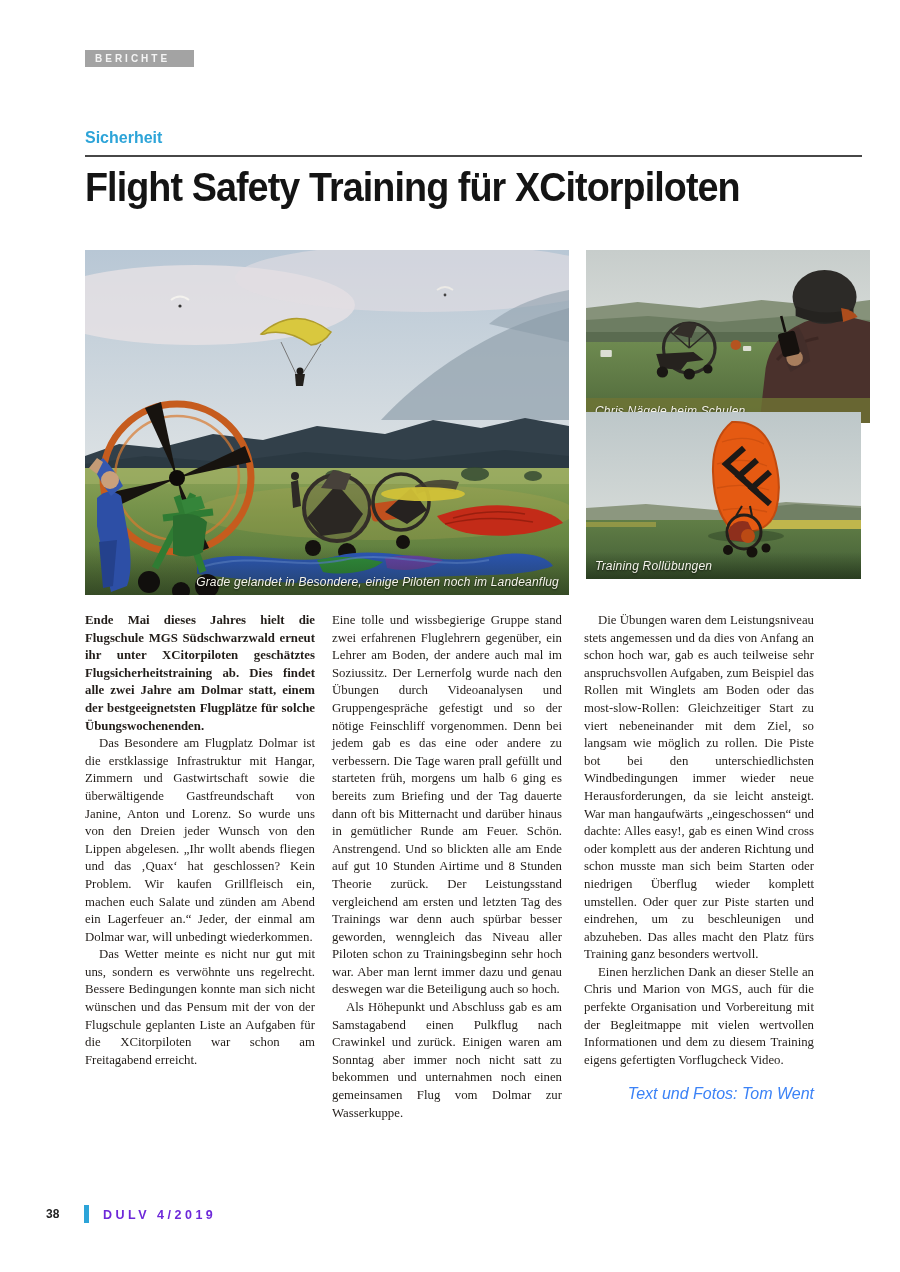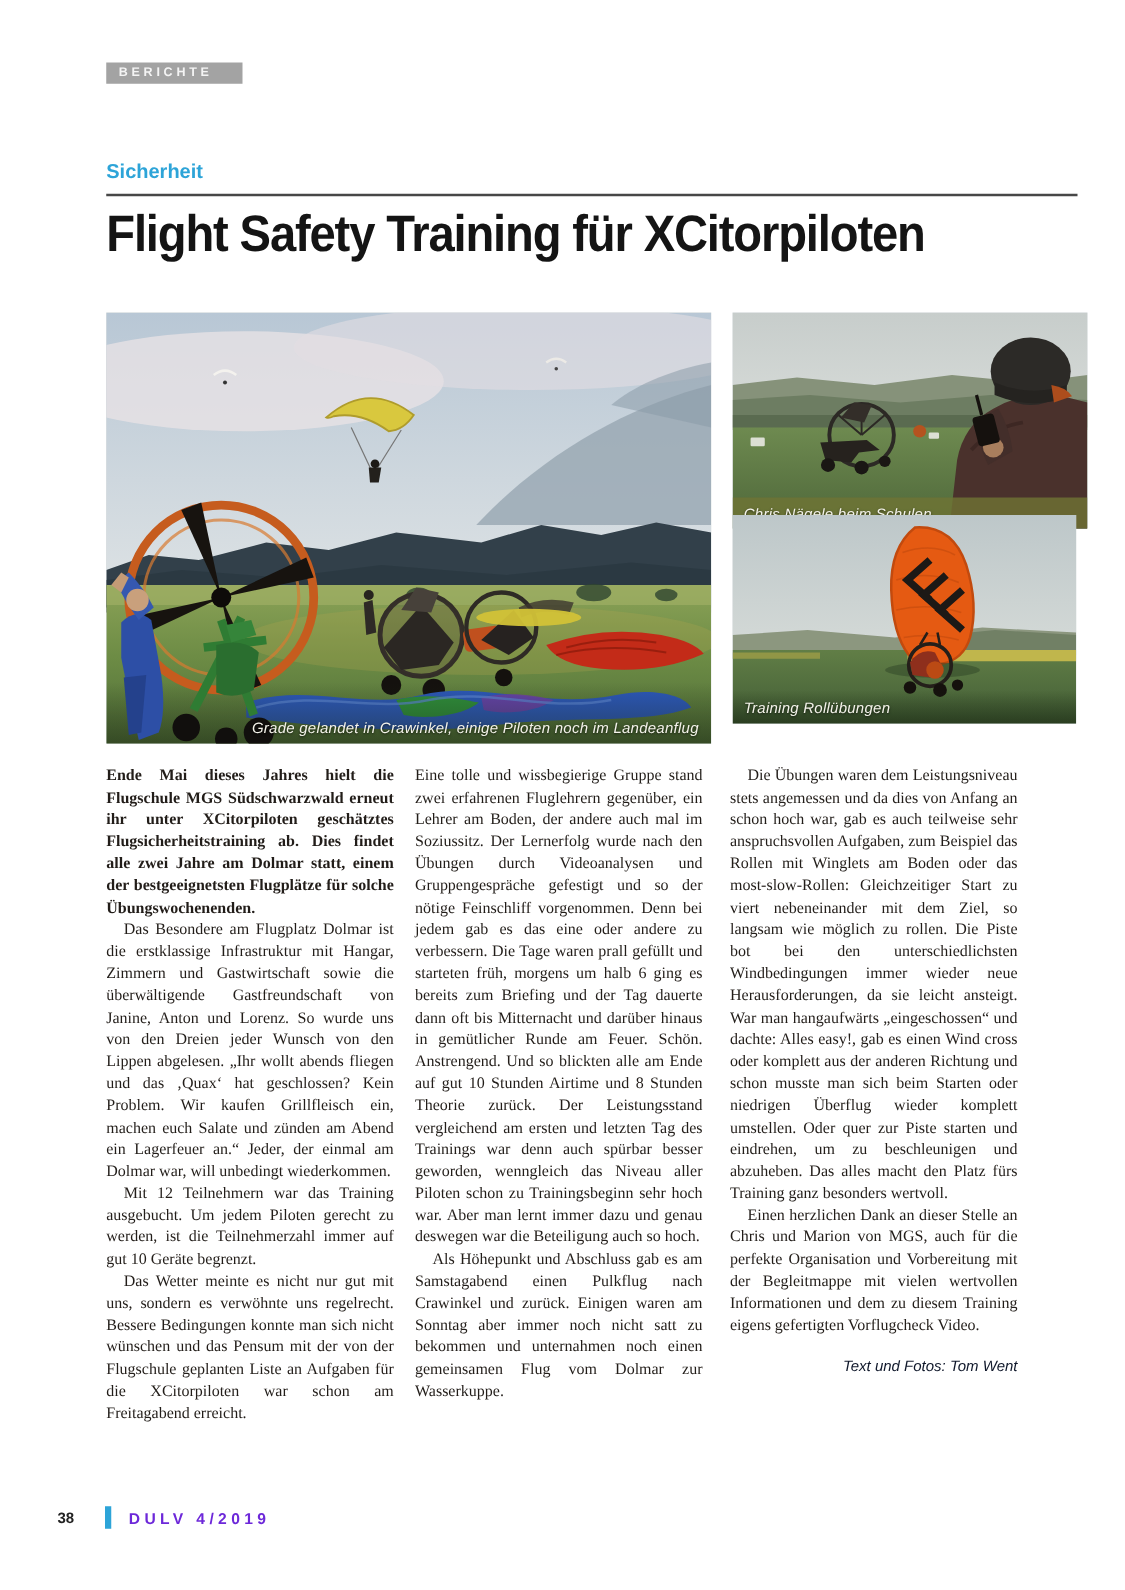--- a/index.html
+++ b/index.html
@@ -46,21 +46,21 @@
   }
   .col1 { left:85px; }
   .col2 { left:332px; }
   .col3 { left:584px; }
   .col p { margin:0; }
   .col p.lead { font-weight:bold; }
   .col p.ind { text-indent:14px; }
   .byline {
     margin-top:16px; text-align:right;
     font-family:"Liberation Sans", sans-serif; font-style:italic;
-    font-size:12px; color:#0f172a;
+    font-size:16px; color:#3b82f6;
   }
   .footer { position:absolute; left:0; top:1203px; width:900px; height:26px; }
   .pagenum {
     position:absolute; left:46px; top:4px;
     font-size:12px; font-weight:bold; color:#232323;
   }
   .fbar { position:absolute; left:84px; top:2px; width:5px; height:18px; background:#2da4d8; }
   .issue {
     position:absolute; left:103px; top:5px;
     font-size:12.5px; letter-spacing:3.5px; color:#6d28d9; font-weight:600;
@@ -170,21 +170,21 @@
         <path d="M12,248 q12,-12 24,-2 l8,44 q4,30 -2,46 l-16,6 q-10,-44 -14,-66 z" fill="#2d4fa6"></path>
         <path d="M26,246 q-12,-16 -18,-30 l10,-8 q12,12 20,28 z" fill="#3558b0"></path>
         <path d="M4,218 l8,-10 6,4 -6,12 z" fill="#c49b76"></path>
         <circle cx="25" cy="230" r="9" fill="#c9a07c"></circle>
         <path d="M18,338 l10,-2 4,-46 -18,2 z" fill="#24418c"></path>
       </g>
       <g stroke="#375426" stroke-width="1.5" opacity=".7" fill="none">
         <path d="M160,340 l4,-10 M180,342 l3,-9 M210,338 l4,-8 M320,340 l4,-9 M360,338 l3,-8 M420,340 l4,-9 M450,336 l3,-8"></path>
       </g>
     </svg>
-    <figcaption class="cap cap-main">Grade gelandet in Crawinkel, einige Piloten noch im Landeanflug</figcaption>
+    <figcaption class="cap cap-main">Grade gelandet in Besondere, einige Piloten noch im Landeanflug</figcaption>
   </figure>
 
   <figure class="photo photo-tr">
     <svg viewBox="0 0 275 173" preserveAspectRatio="none">
       <defs>
         <linearGradient id="t-sky" x1="0" y1="0" x2="0" y2="1">
             <stop offset="0" stop-color="#c7cdcb"></stop>
             <stop offset="1" stop-color="#dadedb"></stop>
           </linearGradient>
         <linearGradient id="t-field" x1="0" y1="0" x2="0" y2="1">
@@ -270,21 +270,20 @@
         <path d="M150,104 l6,-10 M166,104 l-2,-10" stroke="#241f1a" stroke-width="2" fill="none"></path>
       </g>
       <rect y="140" width="275" height="27" fill="url(#b-shade)"></rect>
     </svg>
     <figcaption class="cap cap-br">Training Rollübungen</figcaption>
   </figure>
 
   <div class="col col1">
     <p class="lead">Ende Mai dieses Jahres hielt die Flugschule MGS Südschwarzwald erneut ihr unter XCitorpiloten geschätztes Flugsicherheitstraining ab. Dies findet alle zwei Jahre am Dolmar statt, einem der bestgeeignetsten Flugplätze für solche Übungswochenenden.</p>
     <p class="ind">Das Besondere am Flugplatz Dolmar ist die erstklassige Infrastruktur mit Hangar, Zimmern und Gastwirtschaft sowie die überwältigende Gastfreundschaft von Janine, Anton und Lorenz. So wurde uns von den Dreien jeder Wunsch von den Lippen abgelesen. „Ihr wollt abends fliegen und das ‚Quax‘ hat geschlossen? Kein Problem. Wir kaufen Grillfleisch ein, machen euch Salate und zünden am Abend ein Lagerfeuer an.“ Jeder, der einmal am Dolmar war, will unbedingt wiederkommen.</p>
-    <p class="ind">Mit 12 Teilnehmern war das Training ausgebucht. Um jedem Piloten gerecht zu werden, ist die Teilnehmerzahl immer auf gut 10 Geräte begrenzt.</p>
     <p class="ind">Das Wetter meinte es nicht nur gut mit uns, sondern es verwöhnte uns regelrecht. Bessere Bedingungen konnte man sich nicht wünschen und das Pensum mit der von der Flugschule geplanten Liste an Aufgaben für die XCitorpiloten war schon am Freitagabend erreicht.</p>
   </div>
 
   <div class="col col2">
     <p>Eine tolle und wissbegierige Gruppe stand zwei erfahrenen Fluglehrern gegenüber, ein Lehrer am Boden, der andere auch mal im Soziussitz. Der Lernerfolg wurde nach den Übungen durch Videoanalysen und Gruppengespräche gefestigt und so der nötige Feinschliff vorgenommen. Denn bei jedem gab es das eine oder andere zu verbessern. Die Tage waren prall gefüllt und starteten früh, morgens um halb 6 ging es bereits zum Briefing und der Tag dauerte dann oft bis Mitternacht und darüber hinaus in gemütlicher Runde am Feuer. Schön. Anstrengend. Und so blickten alle am Ende auf gut 10 Stunden Airtime und 8 Stunden Theorie zurück. Der Leistungsstand vergleichend am ersten und letzten Tag des Trainings war denn auch spürbar besser geworden, wenngleich das Niveau aller Piloten schon zu Trainingsbeginn sehr hoch war. Aber man lernt immer dazu und genau deswegen war die Beteiligung auch so hoch.</p>
     <p class="ind">Als Höhepunkt und Abschluss gab es am Samstagabend einen Pulkflug nach Crawinkel und zurück. Einigen waren am Sonntag aber immer noch nicht satt zu bekommen und unternahmen noch einen gemeinsamen Flug vom Dolmar zur Wasserkuppe.</p>
   </div>
 
   <div class="col col3">
     <p class="ind">Die Übungen waren dem Leistungsniveau stets angemessen und da dies von Anfang an schon hoch war, gab es auch teilweise sehr anspruchsvollen Aufgaben, zum Beispiel das Rollen mit Winglets am Boden oder das most-slow-Rollen: Gleichzeitiger Start zu viert nebeneinander mit dem Ziel, so langsam wie möglich zu rollen. Die Piste bot bei den unterschiedlichsten Windbedingungen immer wieder neue Herausforderungen, da sie leicht ansteigt. War man hangaufwärts „eingeschossen“ und dachte: Alles easy!, gab es einen Wind cross oder komplett aus der anderen Richtung und schon musste man sich beim Starten oder niedrigen Überflug wieder komplett umstellen. Oder quer zur Piste starten und eindrehen, um zu beschleunigen und abzuheben. Das alles macht den Platz fürs Training ganz besonders wertvoll.</p>

